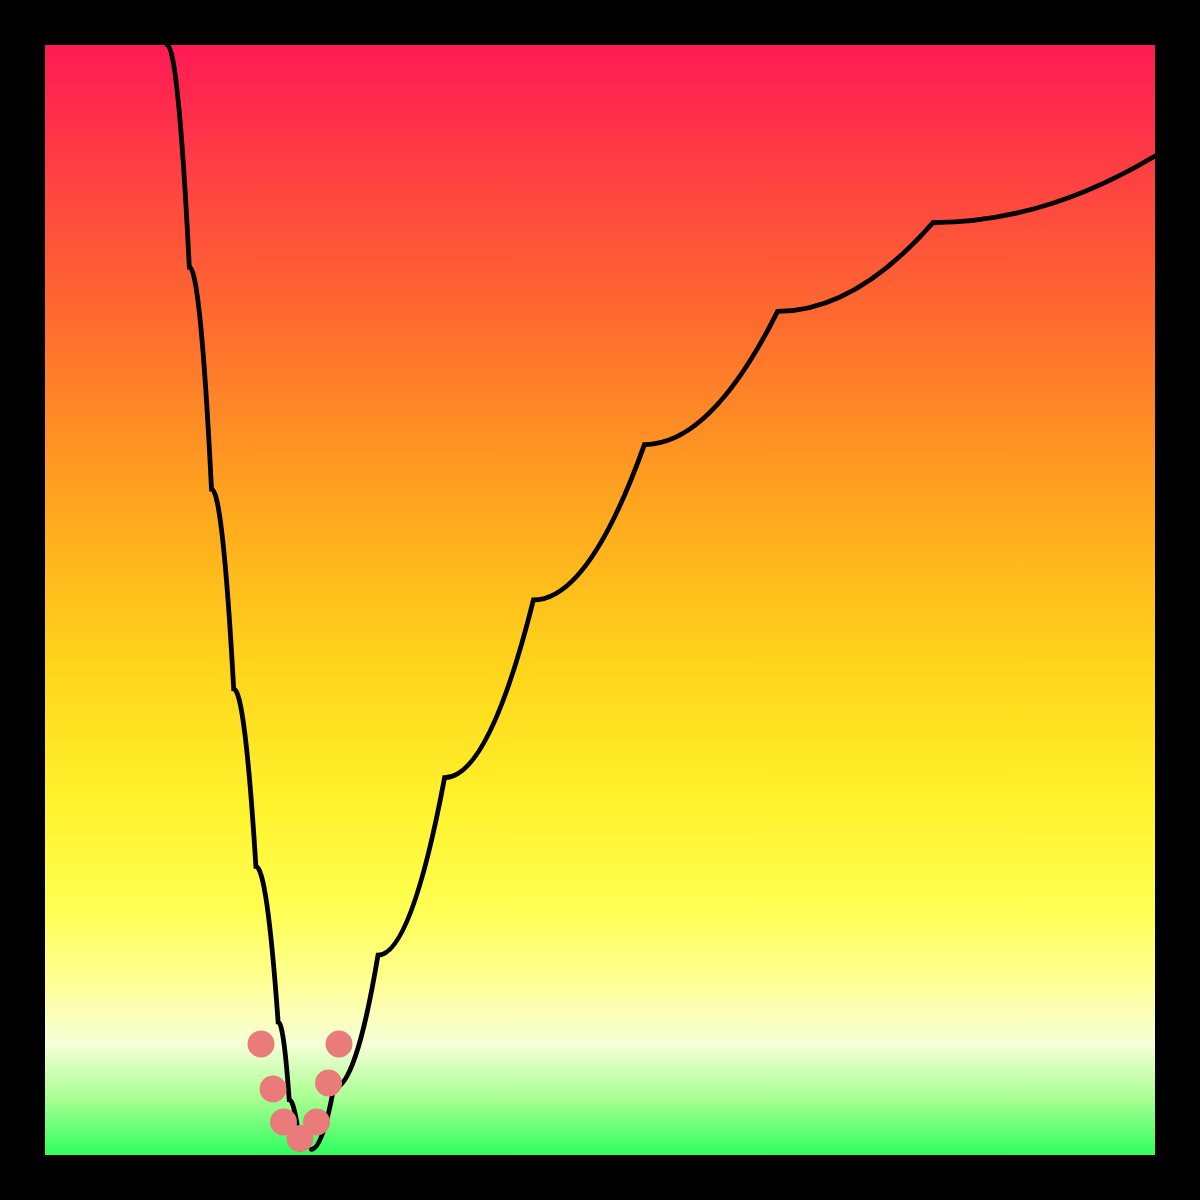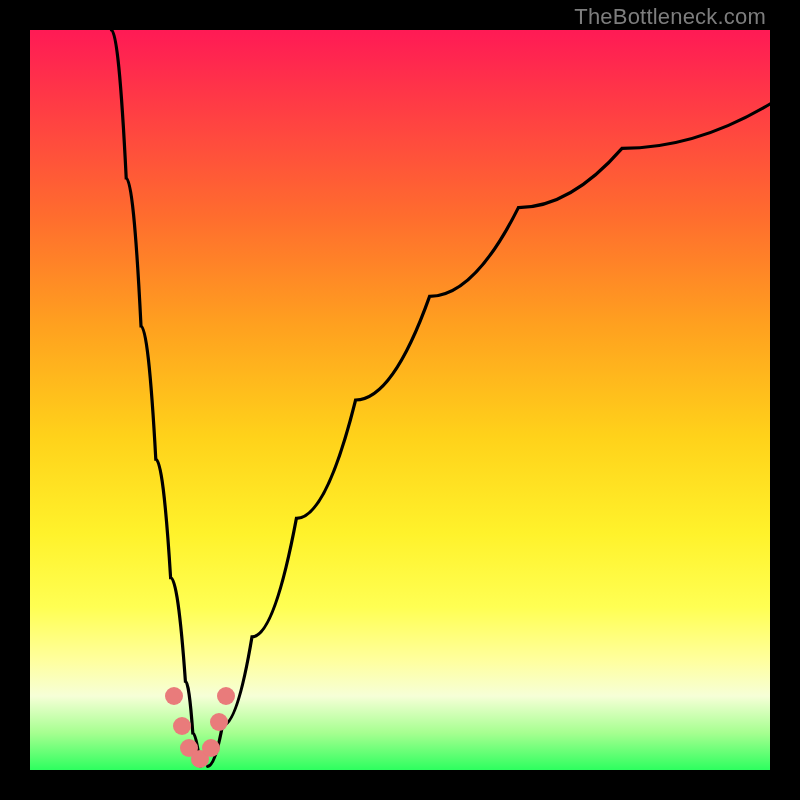--- a/index.html
+++ b/index.html
@@ -80,14 +80,13 @@
     <div>
         <div class="marker" style="left: 144.3px; top: 666px; background: rgb(233, 123, 123);"></div>
         <div class="marker" style="left: 151.7px; top: 695.6px; background: rgb(233, 123, 123);"></div>
         <div class="marker" style="left: 159.1px; top: 717.8px; background: rgb(233, 123, 123);"></div>
         <div class="marker" style="left: 170.2px; top: 728.9px; background: rgb(233, 123, 123);"></div>
         <div class="marker" style="left: 181.3px; top: 717.8px; background: rgb(233, 123, 123);"></div>
         <div class="marker" style="left: 188.7px; top: 691.9px; background: rgb(233, 123, 123);"></div>
         <div class="marker" style="left: 196.1px; top: 666px; background: rgb(233, 123, 123);"></div>
       </div>
   </div>
-  <div class="watermark">TheBottleneck.com</div>
 </div>
 
 </body></html>

